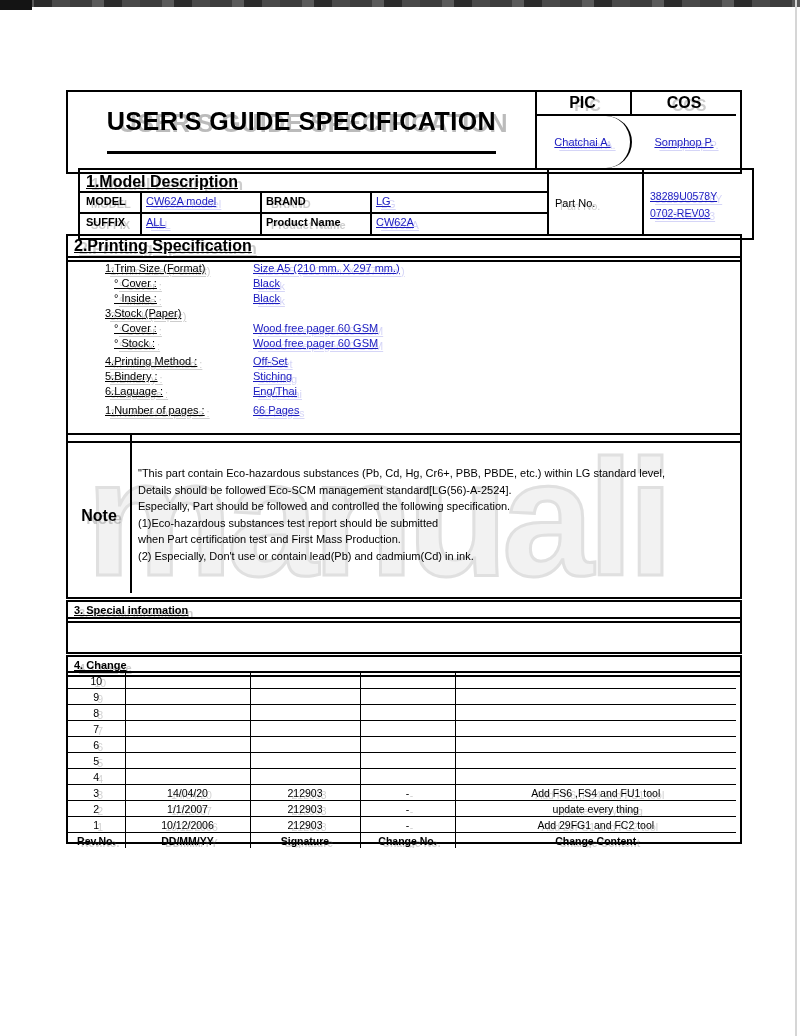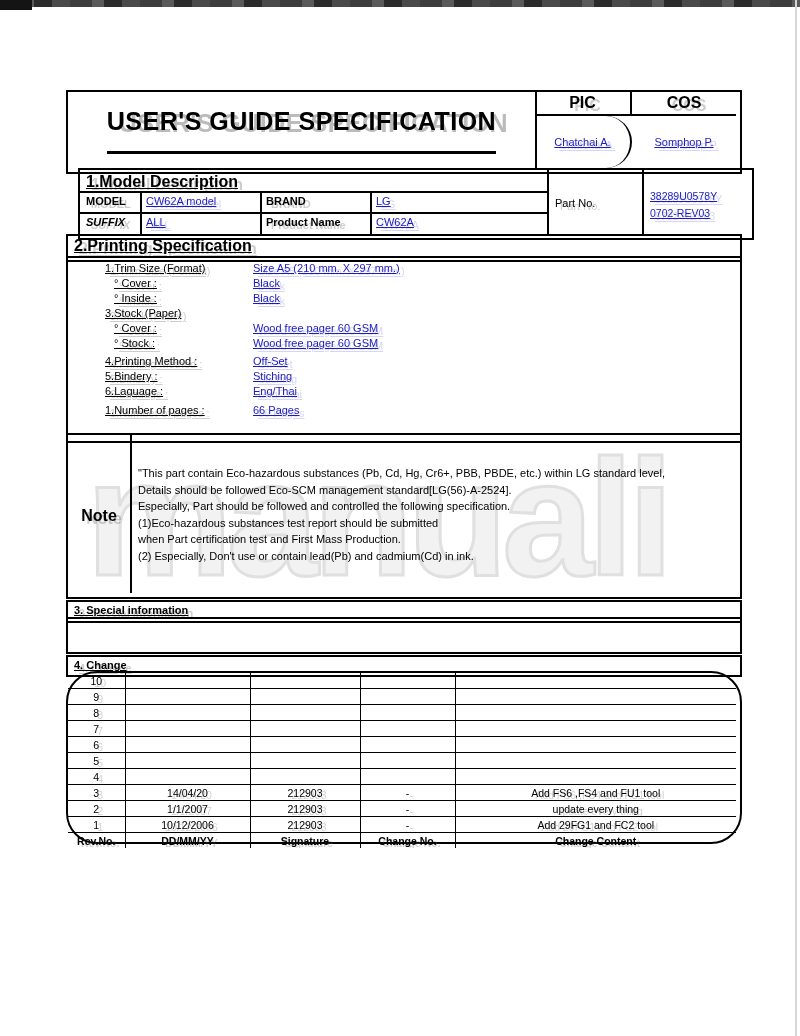--- a/index.html
+++ b/index.html
@@ -90,21 +90,21 @@
   <div class="line" style="left:0;top:42px;width:467px;height:2px;"></div>
   <div class="line" style="left:60px;top:21px;width:2px;height:43px;"></div>
   <div class="line" style="left:180px;top:21px;width:2px;height:43px;"></div>
   <div class="line" style="left:290px;top:21px;width:2px;height:43px;"></div>
 
   <span class="abs bold fs11 gh" style="left:6px;top:25px;">MODEL</span>
   <span class="abs blue fs11 ghb" style="left:66px;top:25px;">CW62A model</span>
   <span class="abs bold fs11 gh" style="left:186px;top:25px;">BRAND</span>
   <span class="abs blue fs11 ghb" style="left:296px;top:25px;">LG</span>
 
-  <span class="abs bold fs11 gh" style="left:6px;top:46px;font-style:italic;">SUFFIX</span>
+  <span class="abs bold fs11 gh" style="left:6px;top:46px;">SUFFIX</span>
   <span class="abs blue fs11 ghb" style="left:66px;top:46px;">ALL</span>
   <span class="abs bold fs11 gh" style="left:186px;top:46px;">Product Name</span>
   <span class="abs blue fs11 ghb" style="left:296px;top:46px;">CW62A</span>
 
   <span class="abs fs11 gh" style="left:475px;top:27px;">Part No.</span>
   <span class="abs blue ghb" style="left:570px;top:20px;font-size:10.5px;">38289U0578Y</span>
   <span class="abs blue ghb" style="left:570px;top:37px;font-size:10.5px;">0702-REV03</span>
 </div>
 
 <div class="box" style="left:66px;top:234px;width:672px;height:24px;">
@@ -171,21 +171,21 @@
 
 <div class="box" style="left:66px;top:600px;width:672px;height:19px;">
   <span class="abs bold fs11 gh u" style="left:6px;top:2px;">3. Special information</span>
 </div>
 <div class="box" style="left:66px;top:617px;width:672px;height:33px;"></div>
 
 <div class="box" style="left:66px;top:655px;width:672px;height:18px;">
   <span class="abs bold fs11 gh u" style="left:6px;top:2px;">4. Change</span>
 </div>
 
-<div class="box" style="left:66px;top:671px;width:672px;height:169px;border-radius:31px;">
+<div class="box" style="left:66px;top:671px;width:672px;height:169px;">
   <table class="change-table">
     <colgroup>
         <col style="width:57px">
         <col style="width:125px">
         <col style="width:110px">
         <col style="width:95px">
         <col style="width:281px">
       </colgroup>
     <tbody>
         <tr>

